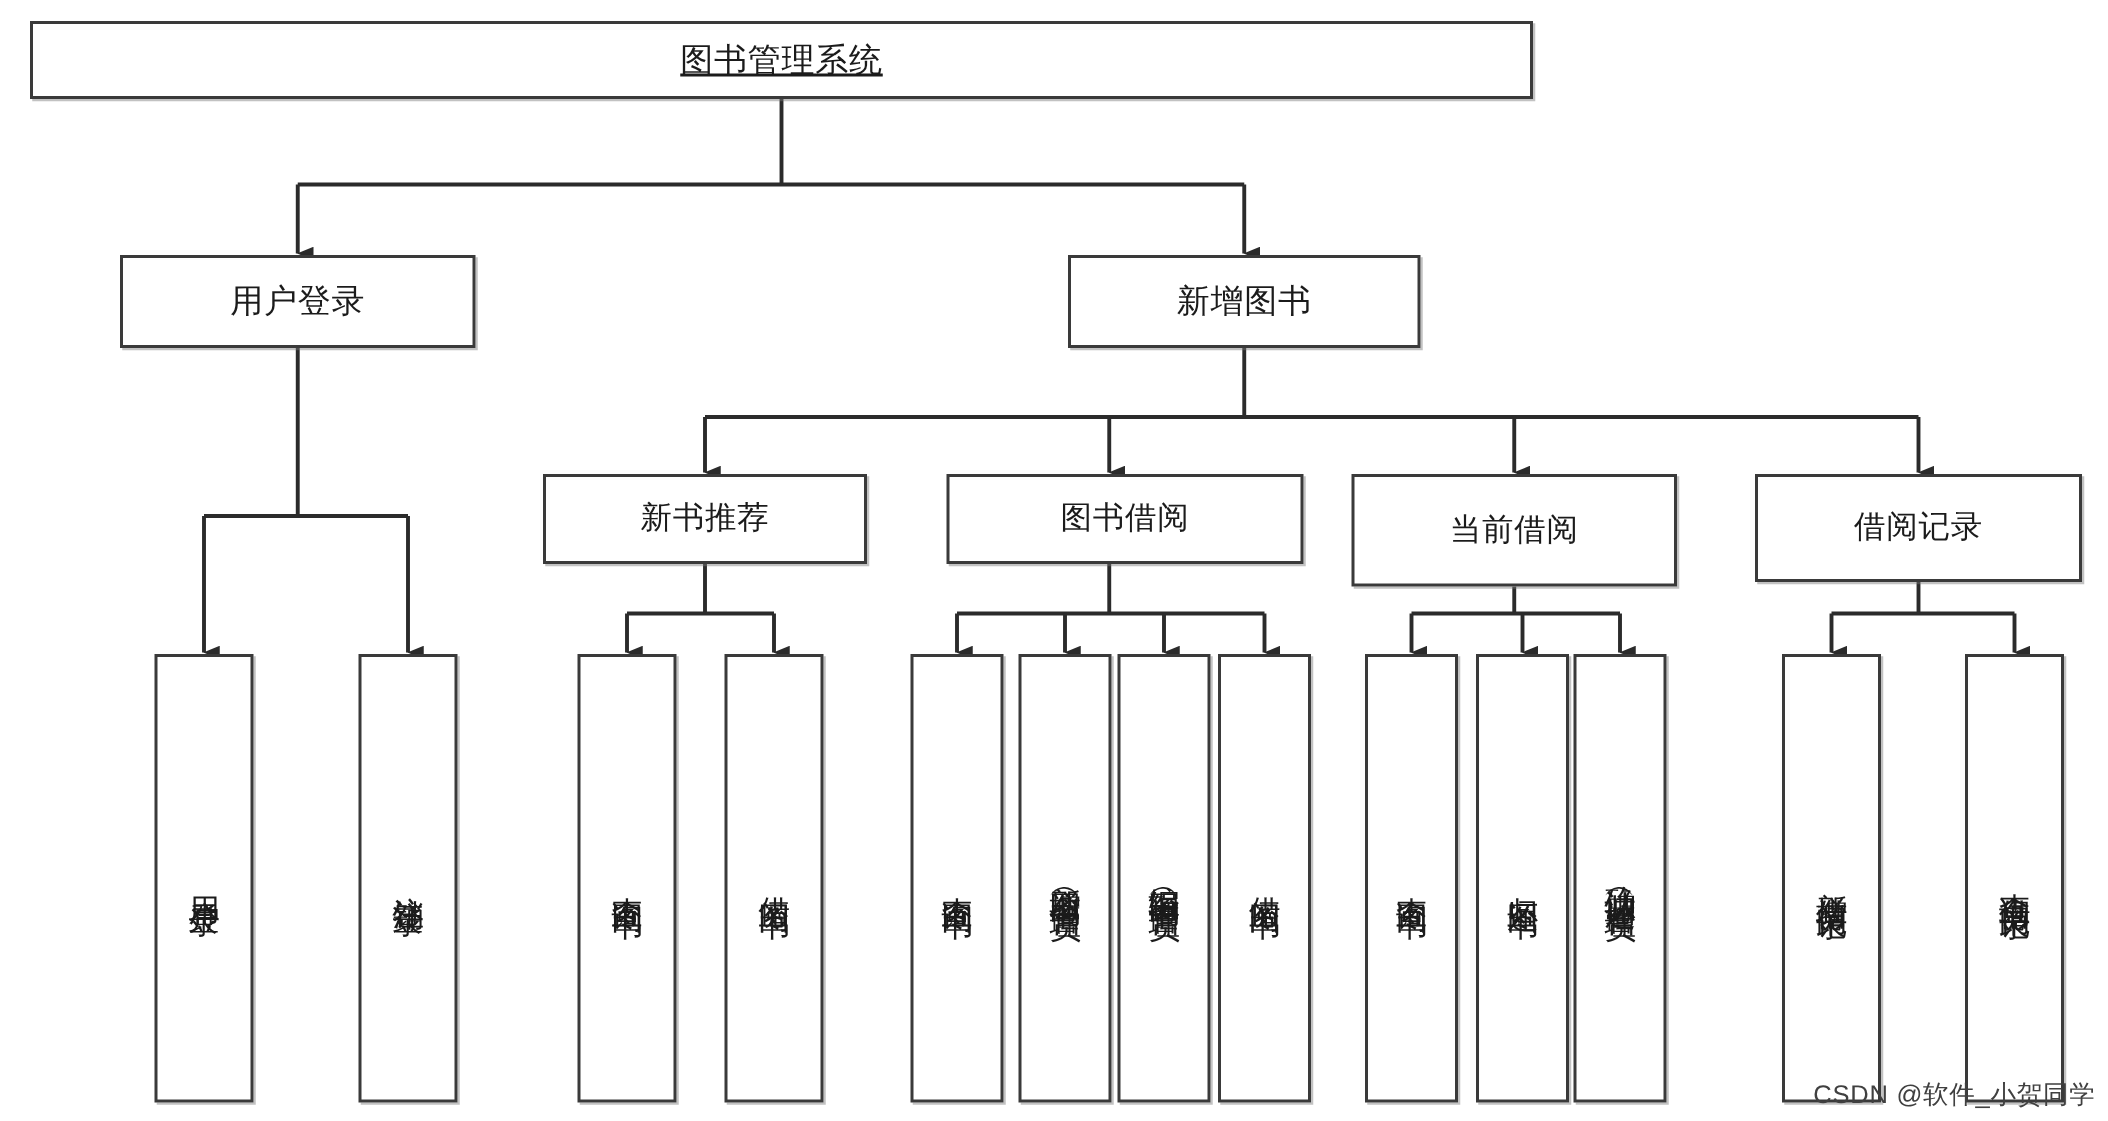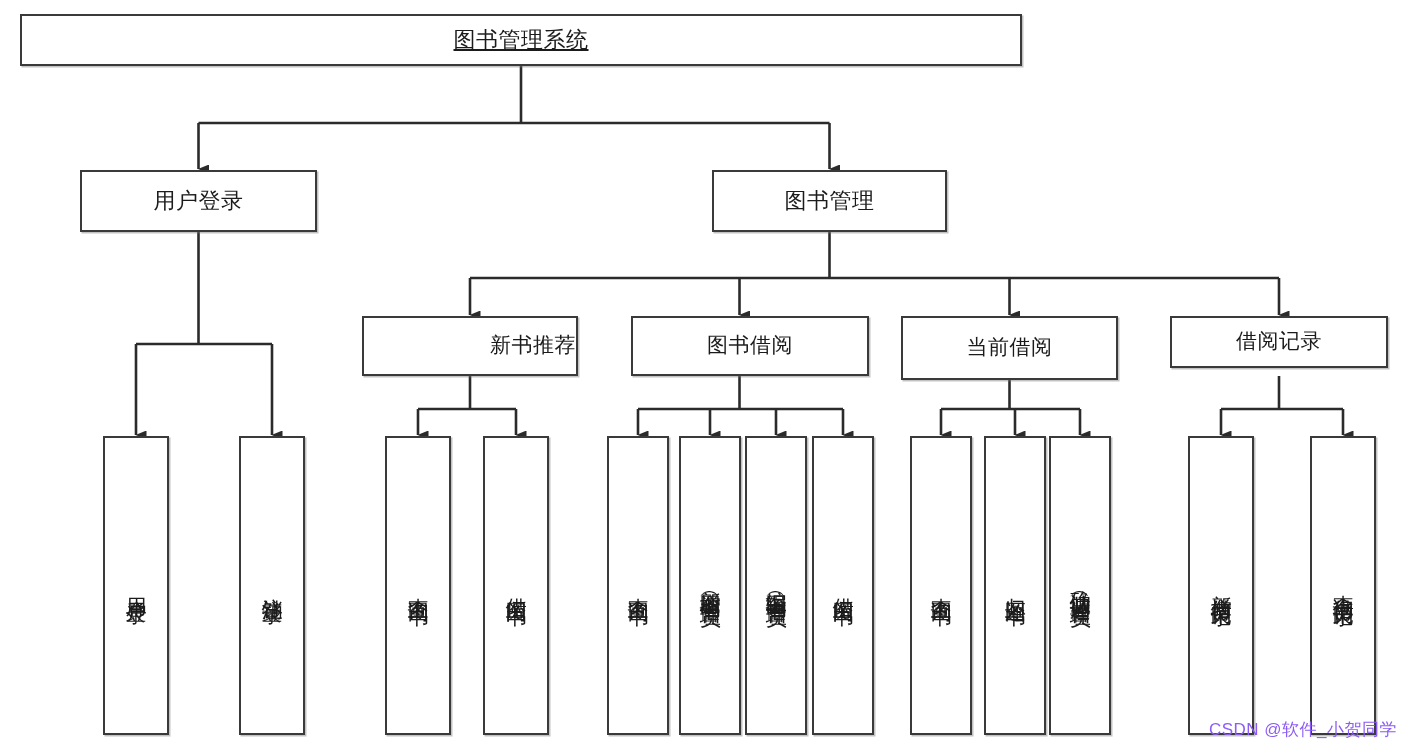--- a/index.html
+++ b/index.html
@@ -61,21 +61,21 @@
     line-height: 1.16;
     letter-spacing: 2.5px;
     white-space: normal;
     max-height: 100%;
   }
   .watermark {
     position: absolute;
     right: 8px;
     bottom: 6px;
     font-size: 17px;
-    color: #8b5cf6;
+    color: #404040;
     letter-spacing: 0.5px;
     z-index: 5;
     white-space: nowrap;
   }
 </style>
 </head>
 <body>
 
 <div id="canvas">
   <svg id="edges" viewBox="0 0 1405 747" xmlns="http://www.w3.org/2000/svg">
@@ -122,32 +122,32 @@
   </svg>
 
   <div id="nodes-layer">
       <div class="node root" style="left: 20px; top: 14px; width: 1002px; height: 52px; text-decoration: underline;">
         <span class="label">图书管理系统</span>
       </div>
       <div class="node level2" style="left: 80px; top: 170px; width: 237px; height: 62px;">
         <span class="label">用户登录</span>
       </div>
       <div class="node level2" style="left: 712px; top: 170px; width: 235px; height: 62px;">
-        <span class="label">图书管理</span>
+        <span class="label">新增图书</span>
       </div>
-      <div class="node level3" style="left: 362px; top: 316px; width: 216px; height: 60px; justify-content: flex-end;">
+      <div class="node level3" style="left: 362px; top: 316px; width: 216px; height: 60px;">
         <span class="label">新书推荐</span>
       </div>
       <div class="node level3" style="left: 631px; top: 316px; width: 238px; height: 60px;">
         <span class="label">图书借阅</span>
       </div>
-      <div class="node level3" style="left: 901px; top: 316px; width: 217px; height: 64px;">
+      <div class="node level3" style="left: 901px; top: 316px; width: 217px; height: 75px;">
         <span class="label">当前借阅</span>
       </div>
-      <div class="node level3" style="left: 1170px; top: 316px; width: 218px; height: 52px;">
+      <div class="node level3" style="left: 1170px; top: 316px; width: 218px; height: 72px;">
         <span class="label">借阅记录</span>
       </div>
       <div class="node leaf" style="left: 103px; top: 436px; width: 66px; height: 299px;">
         <span class="label">用户登录</span>
       </div>
       <div class="node leaf" style="left: 239px; top: 436px; width: 66px; height: 299px;">
         <span class="label">注销登录</span>
       </div>
       <div class="node leaf" style="left: 385px; top: 436px; width: 66px; height: 299px;">
         <span class="label">查询图书</span>

